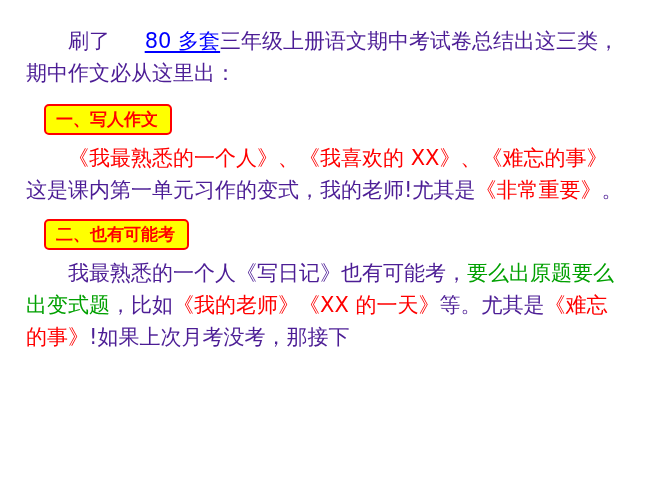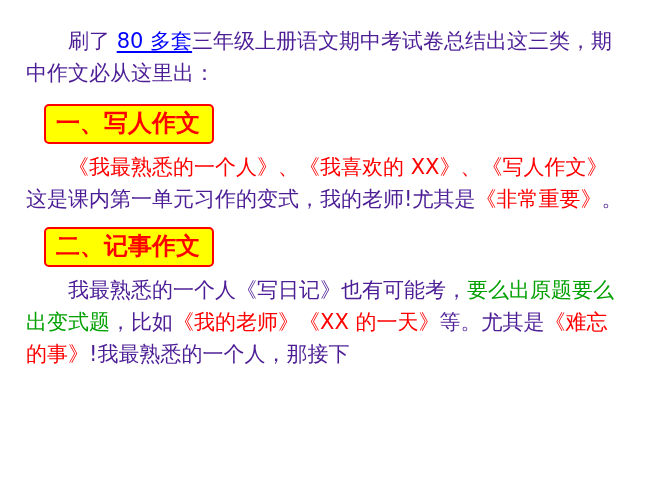--- a/index.html
+++ b/index.html
@@ -44,29 +44,30 @@
   .indent { display: inline-block; width: 42px; }
 
   .blue { color: #4c1d95; }
   .red  { color: #ff0000; }
   .green{ color: #00a000; }
 
   .ul-blue {
     color: #0000ff;
     text-decoration: underline;
     text-underline-offset: 3px;
+    margin-left: 28px;
   }
 
   .heading-box {
     display: inline-block;
     background: #ffff00;
     border: 2px solid #ff0000;
     border-radius: 5px;
     color: #ff0000;
-    font-size: 24px;
+    font-size: 17px;
     font-weight: bold;
     padding: 3px 12px 4px 10px;
     margin: 8px 0 6px 18px;
     line-height: 1.2;
   }
   .sec {
     margin: 0;
   }
   .body-mixed {
     font-size: 21px;
@@ -82,24 +83,24 @@
 <div class="page">
 
 
   <p class="para">
     <span class="indent"></span><span class="blue">刷了 </span><span class="ul-blue">80 多套</span><span class="blue">三年级上册语文期中考试卷总结出这三类，期中作文必从这里出：</span>
   </p>
 
   <div class="sec">
     <div class="heading-box">一、写人作文</div>
     <p class="body-mixed">
-      <span class="indent"></span><span class="red">《我最熟悉的一个人》、《我喜欢的 XX》、《写人作文》</span><span class="blue">这是课内第一单元习作的变式，我的老师!尤其是</span><span class="red">《非常重要》</span><span class="blue">。</span>
+      <span class="indent"></span><span class="red">《我最熟悉的一个人》、《我喜欢的 XX》、《难忘的事》</span><span class="blue">这是课内第一单元习作的变式，我的老师!尤其是</span><span class="red">《非常重要》</span><span class="blue">。</span>
     </p>
   </div>
 
   <div class="sec">
-    <div class="heading-box">二、记事作文</div>
+    <div class="heading-box">二、也有可能考</div>
     <p class="body-mixed">
-      <span class="indent"></span><span class="blue">我最熟悉的一个人《写日记》也有可能考，</span><span class="green">要么出原题要么出变式题</span><span class="blue">，比如</span><span class="red">《我的老师》《XX 的一天》</span><span class="blue">等。尤其是</span><span class="red">《难忘的事》</span><span class="blue">!我最熟悉的一个人，那接下</span>
+      <span class="indent"></span><span class="blue">我最熟悉的一个人《写日记》也有可能考，</span><span class="green">要么出原题要么出变式题</span><span class="blue">，比如</span><span class="red">《我的老师》《XX 的一天》</span><span class="blue">等。尤其是</span><span class="red">《难忘的事》</span><span class="blue">!如果上次月考没考，那接下</span>
     </p>
   </div>
 
 </div>
 
 </body></html>

